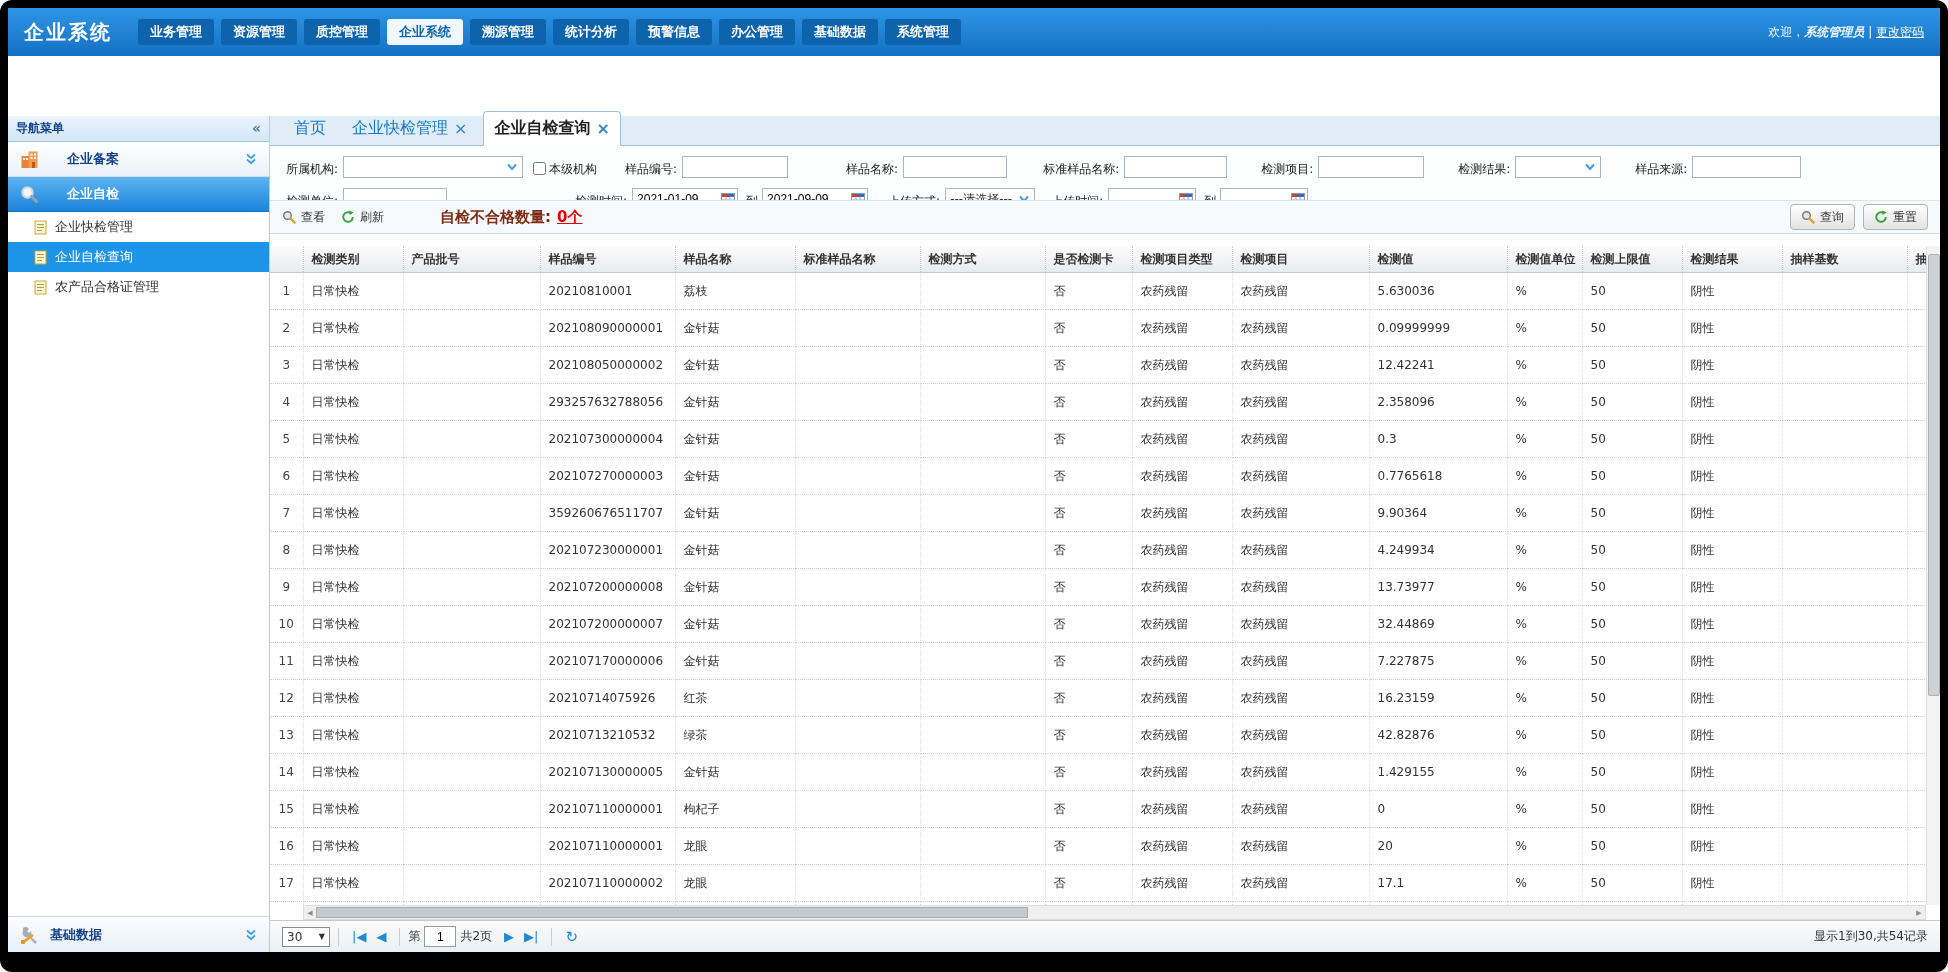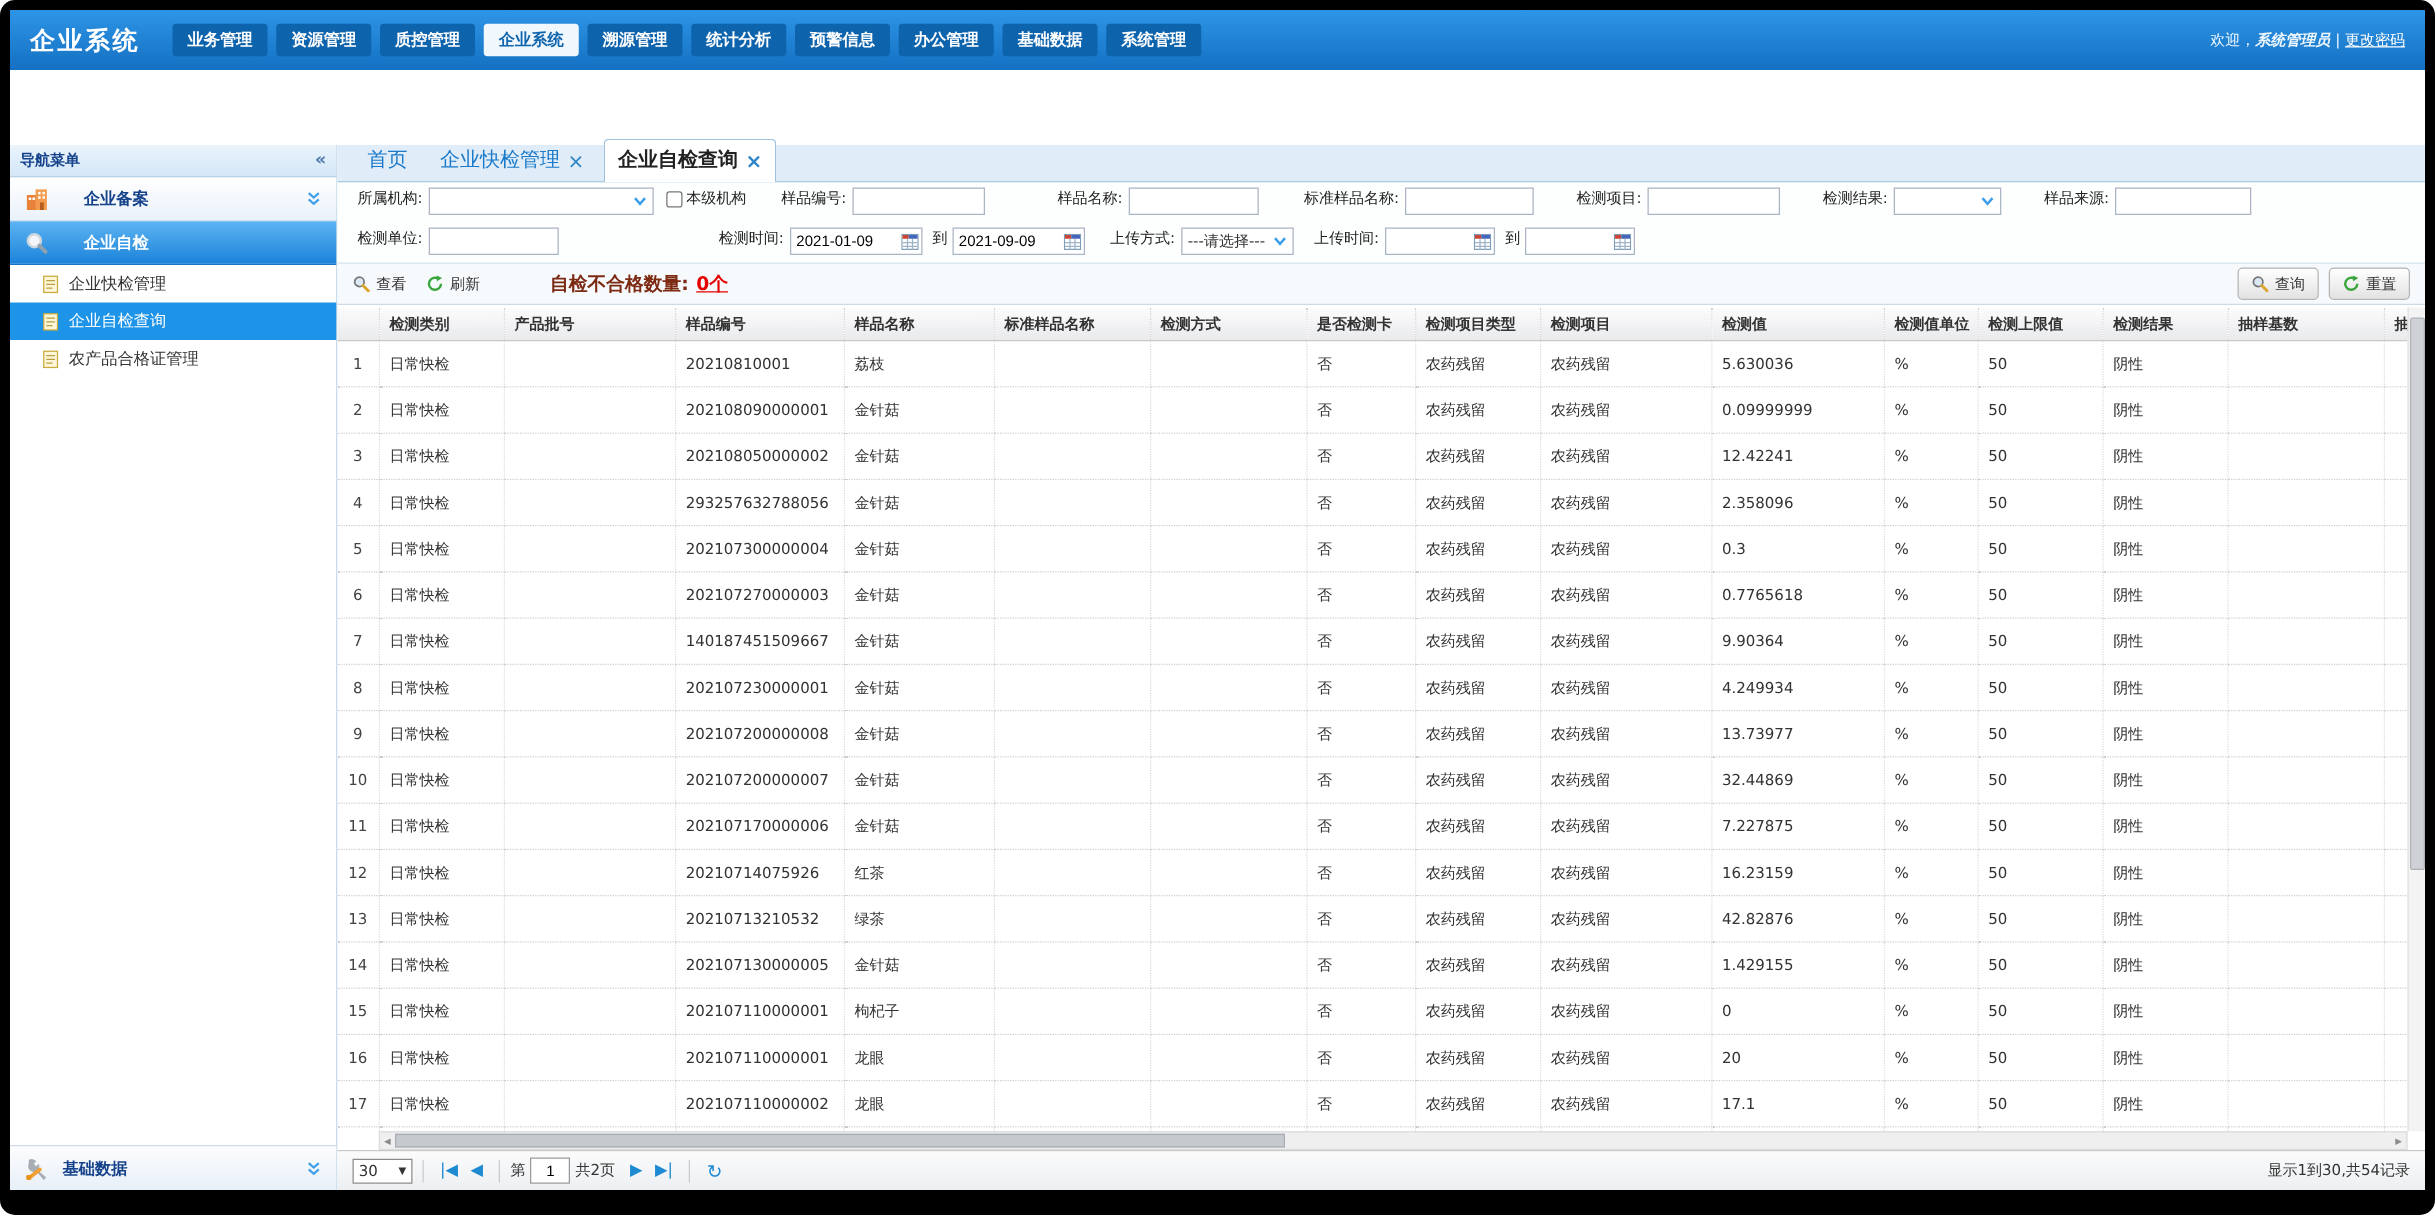--- a/index.html
+++ b/index.html
@@ -29,27 +29,27 @@
   .sub-item{height:30px;display:flex;align-items:center;gap:8px;padding-left:26px;font-size:13px;color:#333;cursor:pointer;}
   .sub-item.selected{background:#1d94e8;color:#fff;}
   .side-bottom{position:absolute;bottom:0;left:0;right:0;height:36px;display:flex;align-items:center;gap:10px;padding:0 12px;background:linear-gradient(#fdfdfe,#e7eff8);border-top:1px solid #cdd9e8;color:#15428b;font-weight:bold;font-size:13px;cursor:pointer;box-sizing:border-box;}
   
   .main{position:absolute;left:262px;top:108px;right:0;bottom:0;background:#fff;}
   .tabbar{height:30px;background:#e0ecf7;border-bottom:1px solid #9fc0dd;display:flex;align-items:flex-end;padding-left:14px;gap:6px;box-sizing:border-box;}
   .tab{font-size:16px;color:#1979ca;padding:6px 10px;cursor:pointer;display:flex;gap:6px;align-items:center;white-space:nowrap;}
   .tab .x{color:#2e86c8;}
   .tab.active{background:#fff;border:1px solid #9fc0dd;border-bottom:1px solid #fff;border-radius:4px 4px 0 0;color:#222;font-weight:bold;margin-bottom:-1px;}
   .filters{position:absolute;top:30px;left:0;right:0;height:66px;background:#fdfefe;}
-  .frow{display:flex;align-items:flex-start;height:28px;margin-top:4px;font-size:12px;color:#222;white-space:nowrap;}
+  .frow{display:flex;align-items:flex-end;height:28px;margin-top:4px;font-size:12px;color:#222;white-space:nowrap;}
   .flab{margin-left:16px;margin-right:5px;}
   .tinput{height:20px;border:1px solid #a9b4c4;background:#fff;font-size:12px;padding:0 4px;box-sizing:content-box;}
   .fselect{height:22px;border:1px solid #a9b4c4;background:#fff;display:inline-flex;align-items:center;justify-content:space-between;padding:0 4px;box-sizing:border-box;font-size:12px;color:#333;cursor:pointer;}
   .dateb{position:relative;display:inline-flex;align-items:center;}
   .dateb .cal{position:absolute;right:3px;cursor:pointer;display:flex;}
-  .toolbar{position:absolute;top:94px;height:34px;left:0;right:0;border-top:1px solid #d8e4ee;border-bottom:1px solid #cfd9e3;background:#f6fafd;display:flex;align-items:center;padding:0 12px;box-sizing:border-box;}
+  .toolbar{position:absolute;top:84px;height:34px;left:0;right:0;border-top:1px solid #d8e4ee;border-bottom:1px solid #cfd9e3;background:#f6fafd;display:flex;align-items:center;padding:0 12px;box-sizing:border-box;}
   .tool-btn{display:flex;align-items:center;gap:5px;font-size:12px;color:#333;margin-right:16px;cursor:pointer;}
   .fail-label{font-size:15px;font-weight:bold;color:#7d2a13;margin-left:40px;}
   .fail-value{font-size:15px;font-weight:bold;color:#e60000;text-decoration:underline;margin-left:6px;cursor:pointer;}
   .rbtns{margin-left:auto;display:flex;gap:8px;}
   .btn{border:1px solid #b3b3b3;border-radius:4px;background:linear-gradient(#ffffff,#e2e2e2);height:24px;padding:0 10px;display:inline-flex;align-items:center;gap:5px;font-size:12px;color:#333;cursor:pointer;}
   
   .grid{position:absolute;top:130px;left:0;right:14px;bottom:47px;overflow:hidden;}
   table.grid-t{border-collapse:collapse;table-layout:fixed;width:1720px;}
   .grid-t thead th{height:26px;background:linear-gradient(#fcfcfd,#e9eaec);border-bottom:1px solid #c8c8c8;border-right:1px dotted #cfcfcf;font-size:12px;color:#333;text-align:left;padding:0 0 0 8px;font-weight:bold;white-space:nowrap;overflow:hidden;}
   .grid-t tbody td{height:36px;border-bottom:1px dotted #cfcfcf;border-right:1px dotted #dcdcdc;font-size:12px;color:#333;padding:0 0 0 8px;white-space:nowrap;overflow:hidden;background:#fff;}
@@ -494,21 +494,21 @@
                 <td>%</td>
                 <td>50</td>
                 <td>阴性</td>
                 <td></td>
                 <td></td>
               </tr>
               <tr>
                 <td>7</td>
                 <td>日常快检</td>
                 <td></td>
-                <td>140187451509667</td>
+                <td>359260676511707</td>
                 <td>金针菇</td>
                 <td></td>
                 <td></td>
                 <td>否</td>
                 <td>农药残留</td>
                 <td>农药残留</td>
                 <td>9.90364</td>
                 <td>%</td>
                 <td>50</td>
                 <td>阴性</td>

